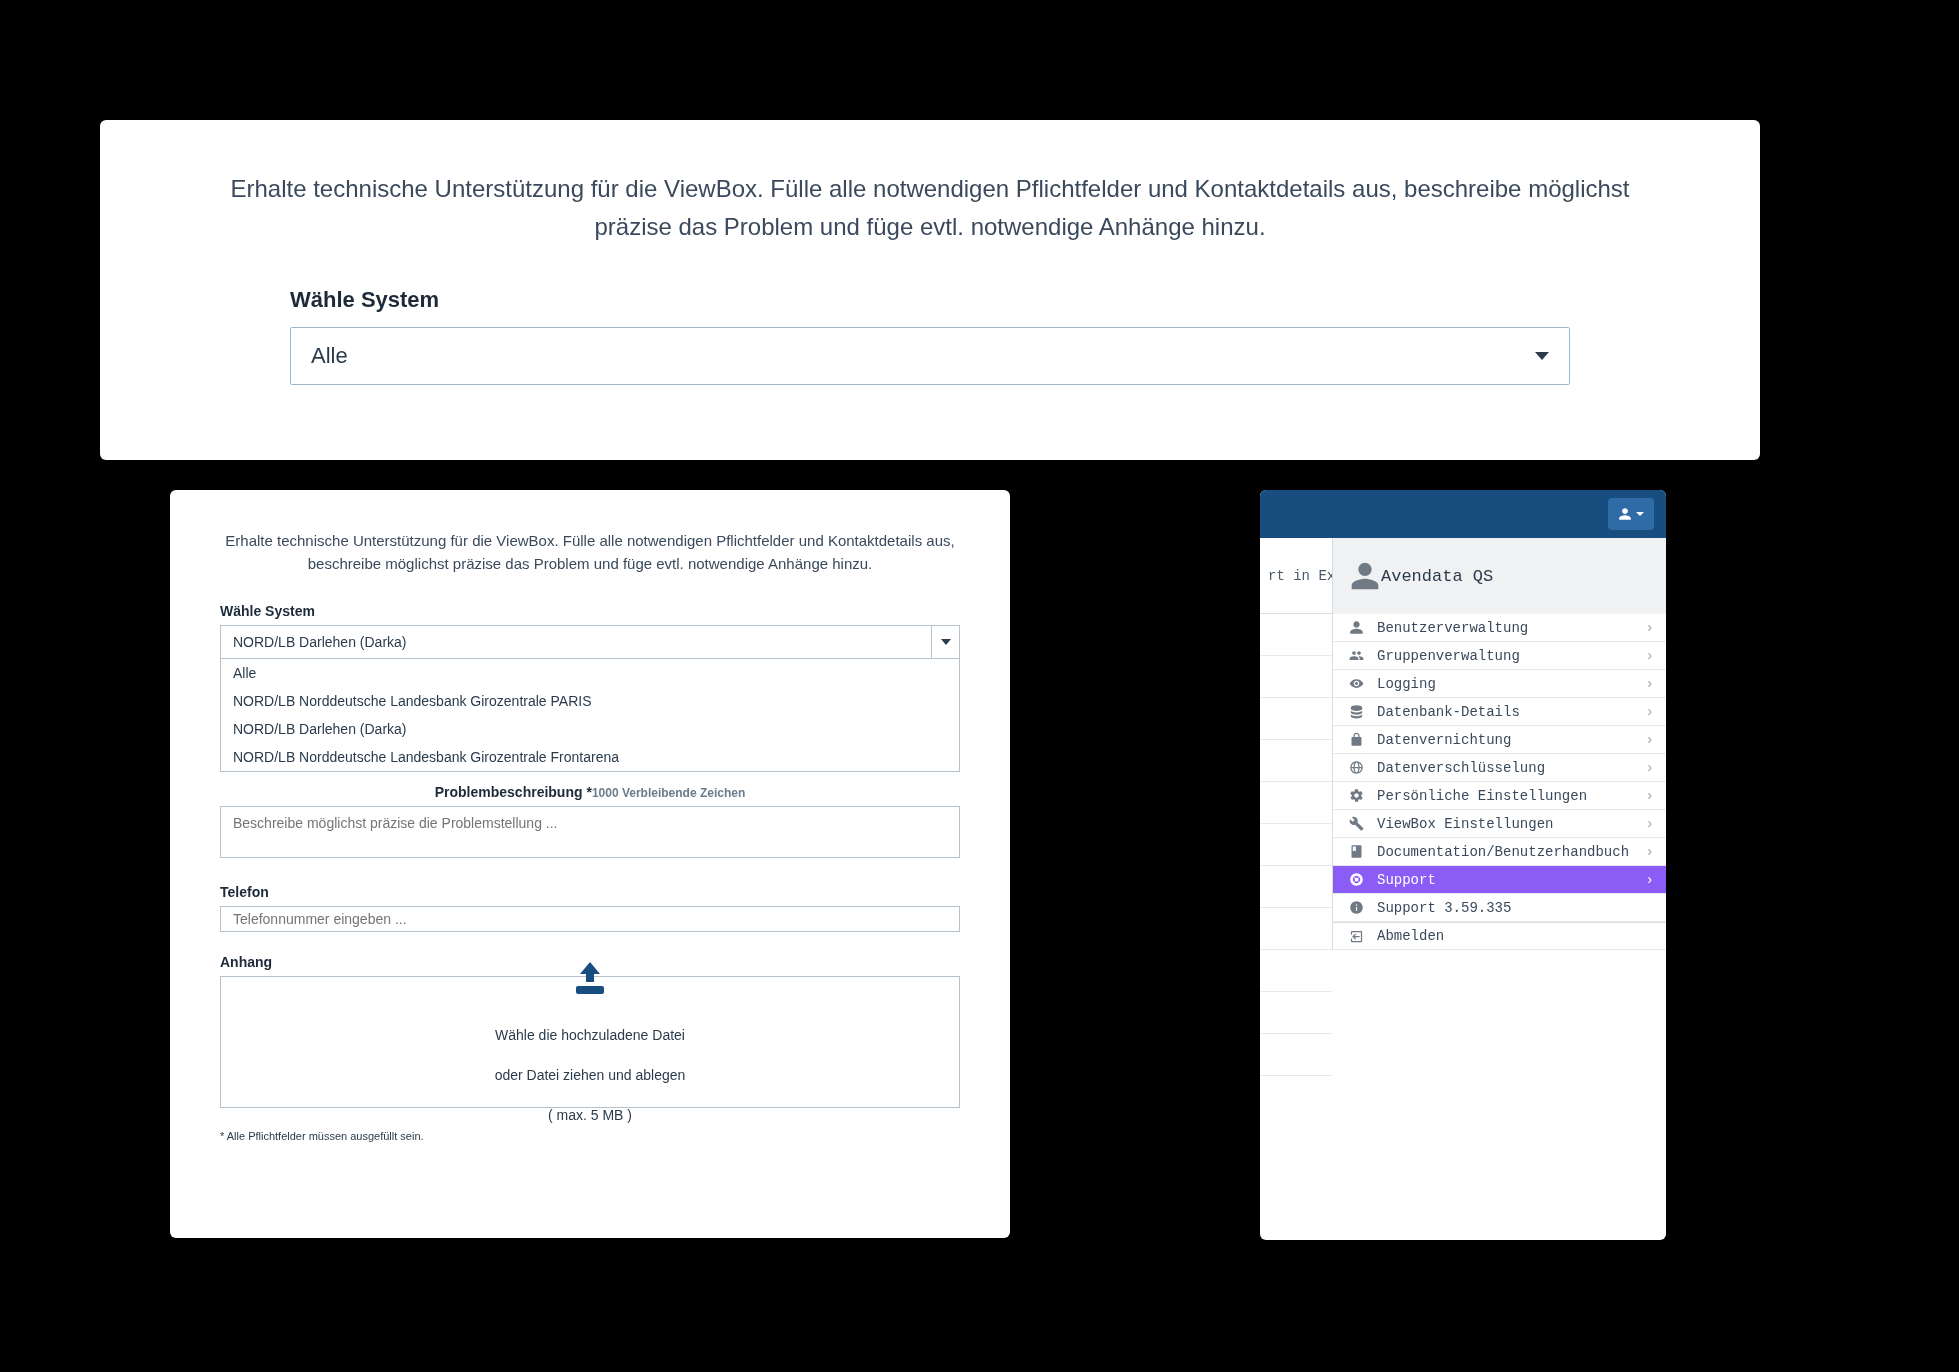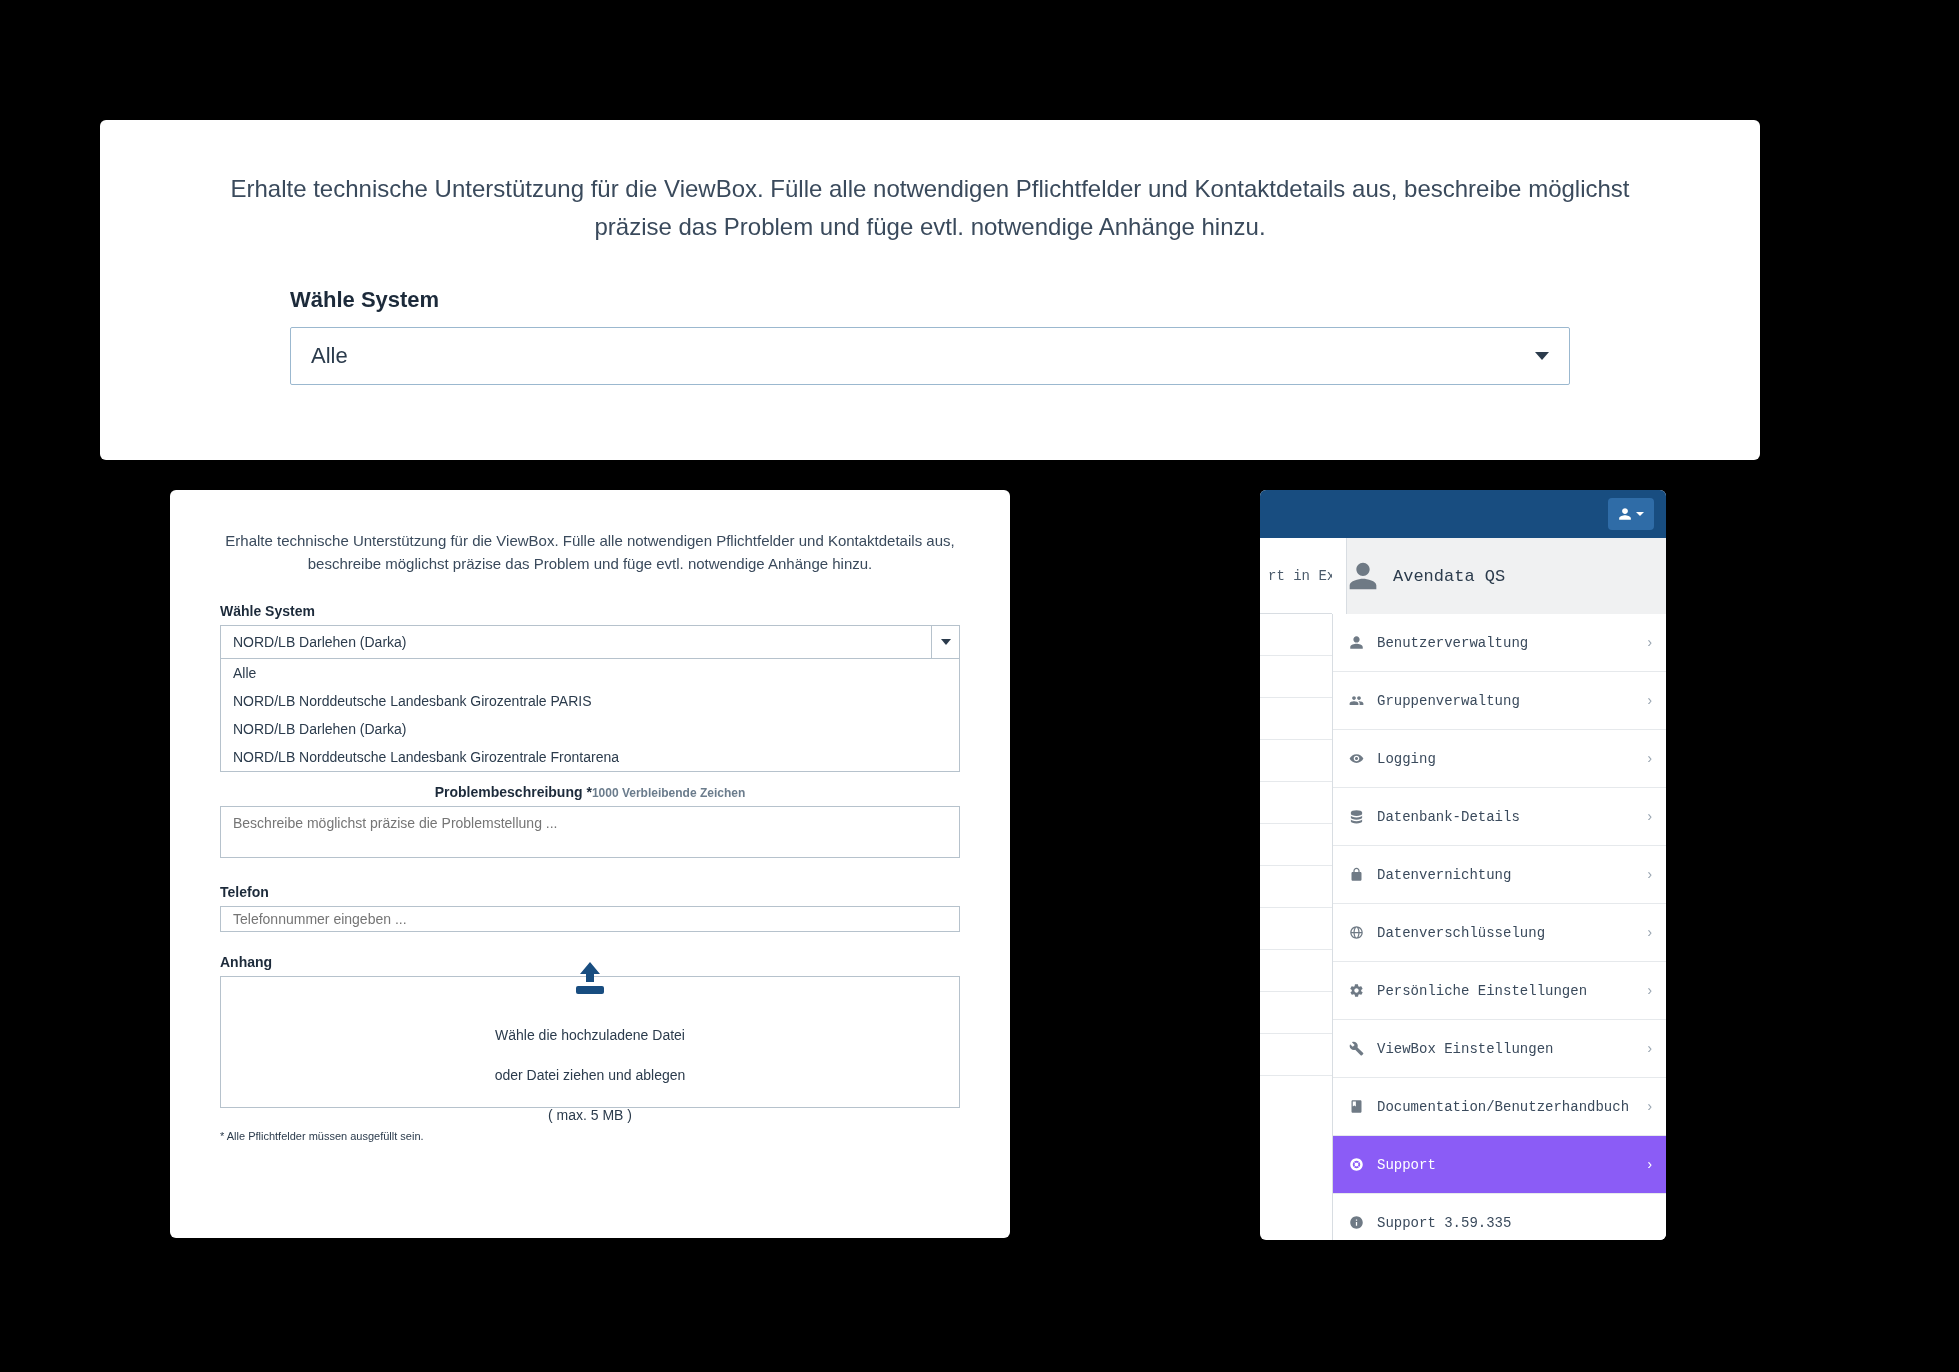--- a/index.html
+++ b/index.html
@@ -218,36 +218,35 @@
     padding-left: 8px;
     white-space: nowrap;
     overflow: hidden;
   }
   .user-hdr {
     flex: 1;
     background: #f0f1f2;
     border-left: 1px solid #d8dde2;
     display: flex;
     align-items: center;
-    gap: 14px;
-    margin-left: 14px;
+    padding-left: 16px;
   }
   .user-hdr svg { fill: #6f7a85; }
   .user-name {
     font-size: 17px;
     color: #2b3b4c;
   }
   .menu {
     margin-left: 72px;
     border-left: 1px solid #d8dde2;
   }
   .menu-item {
     display: flex;
     align-items: center;
-    height: 58px;
+    height: 28px;
     padding: 11px 14px;
     border-bottom: 1px solid #e6e9ec;
     font-size: 14px;
     color: #3a4a5c;
     gap: 12px;
     position: relative;
     background: #fff;
   }
   .menu-item.active {
     background: #8b5cf6;

